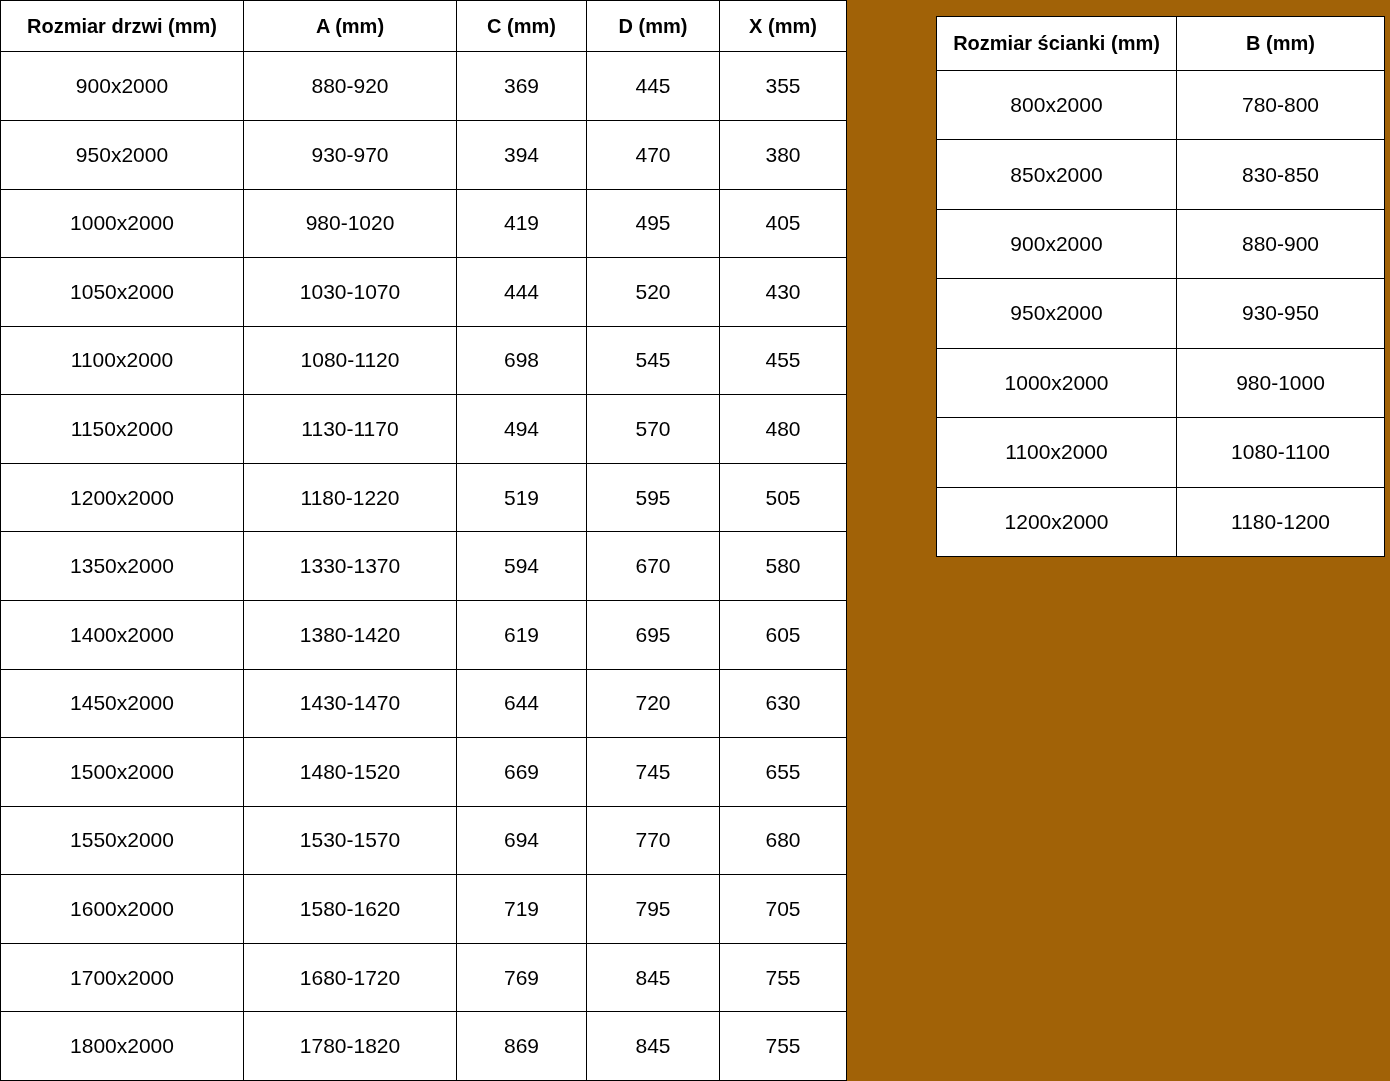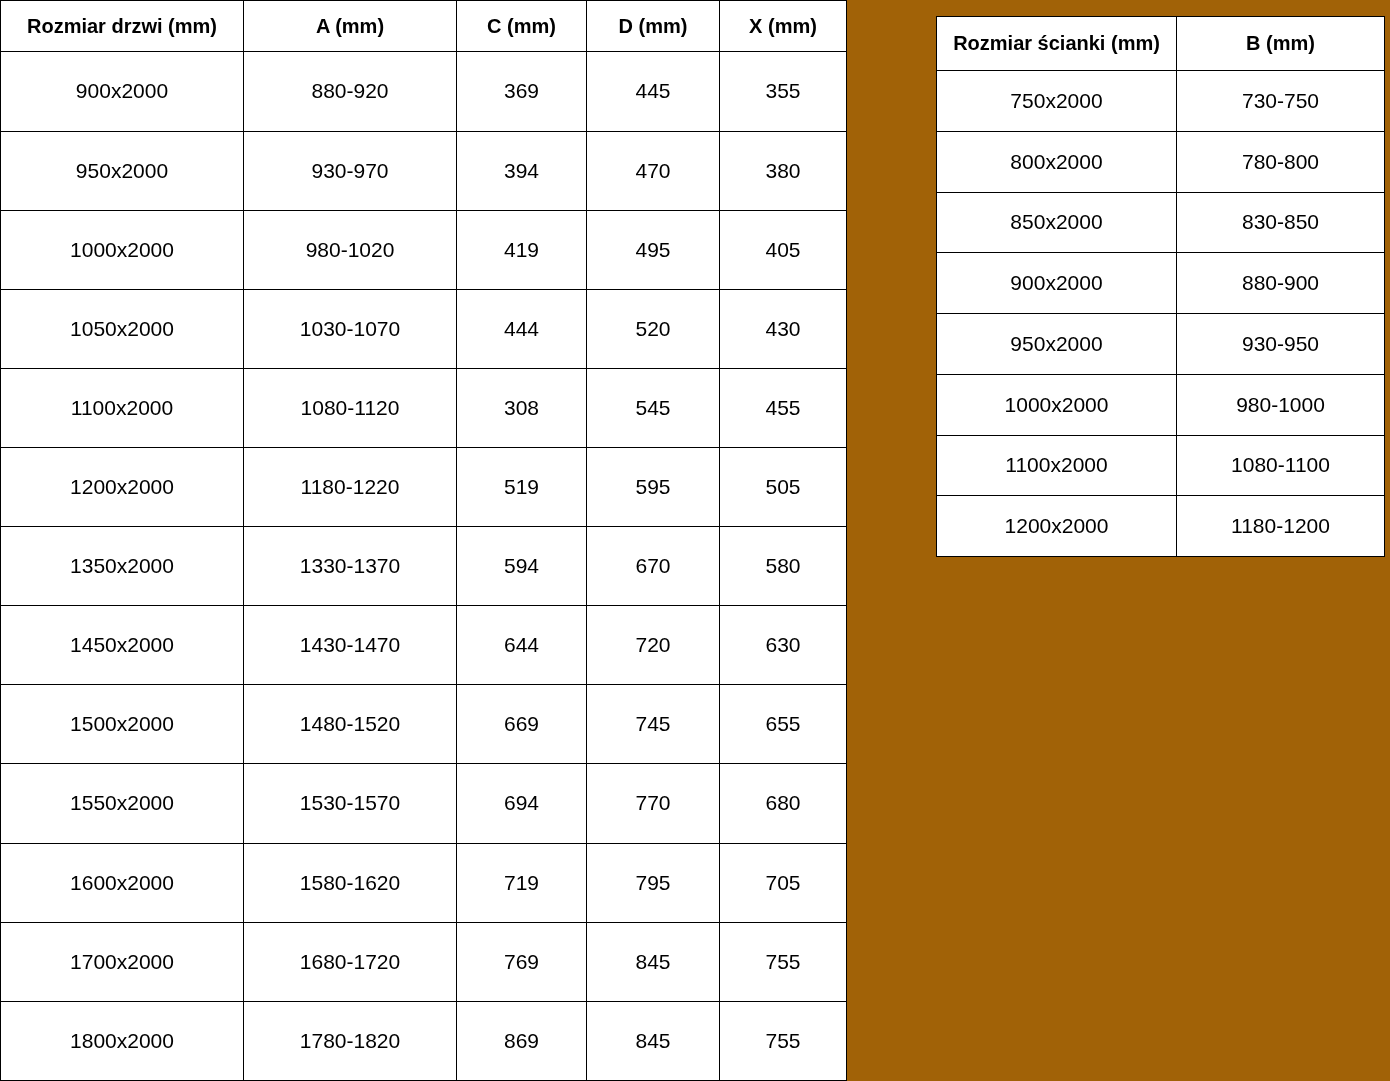--- a/index.html
+++ b/index.html
@@ -103,37 +103,51 @@
         <tr>
           <td>1050x2000</td>
           <td>1030-1070</td>
           <td>444</td>
           <td>520</td>
           <td>430</td>
         </tr>
         <tr>
           <td>1100x2000</td>
           <td>1080-1120</td>
-          <td>308</td>
+          <td>698</td>
           <td>545</td>
           <td>455</td>
+        </tr>
+        <tr>
+          <td>1150x2000</td>
+          <td>1130-1170</td>
+          <td>494</td>
+          <td>570</td>
+          <td>480</td>
         </tr>
         <tr>
           <td>1200x2000</td>
           <td>1180-1220</td>
           <td>519</td>
           <td>595</td>
           <td>505</td>
         </tr>
         <tr>
           <td>1350x2000</td>
           <td>1330-1370</td>
           <td>594</td>
           <td>670</td>
           <td>580</td>
+        </tr>
+        <tr>
+          <td>1400x2000</td>
+          <td>1380-1420</td>
+          <td>619</td>
+          <td>695</td>
+          <td>605</td>
         </tr>
         <tr>
           <td>1450x2000</td>
           <td>1430-1470</td>
           <td>644</td>
           <td>720</td>
           <td>630</td>
         </tr>
         <tr>
           <td>1500x2000</td>
@@ -179,24 +193,20 @@
       <col style="width:208px">
     </colgroup>
     <thead>
       <tr>
           <th>Rozmiar ścianki (mm)</th>
           <th>B (mm)</th>
         </tr>
     </thead>
     <tbody>
         <tr>
-          <td>750x2000</td>
-          <td>730-750</td>
-        </tr>
-        <tr>
           <td>800x2000</td>
           <td>780-800</td>
         </tr>
         <tr>
           <td>850x2000</td>
           <td>830-850</td>
         </tr>
         <tr>
           <td>900x2000</td>
           <td>880-900</td>

